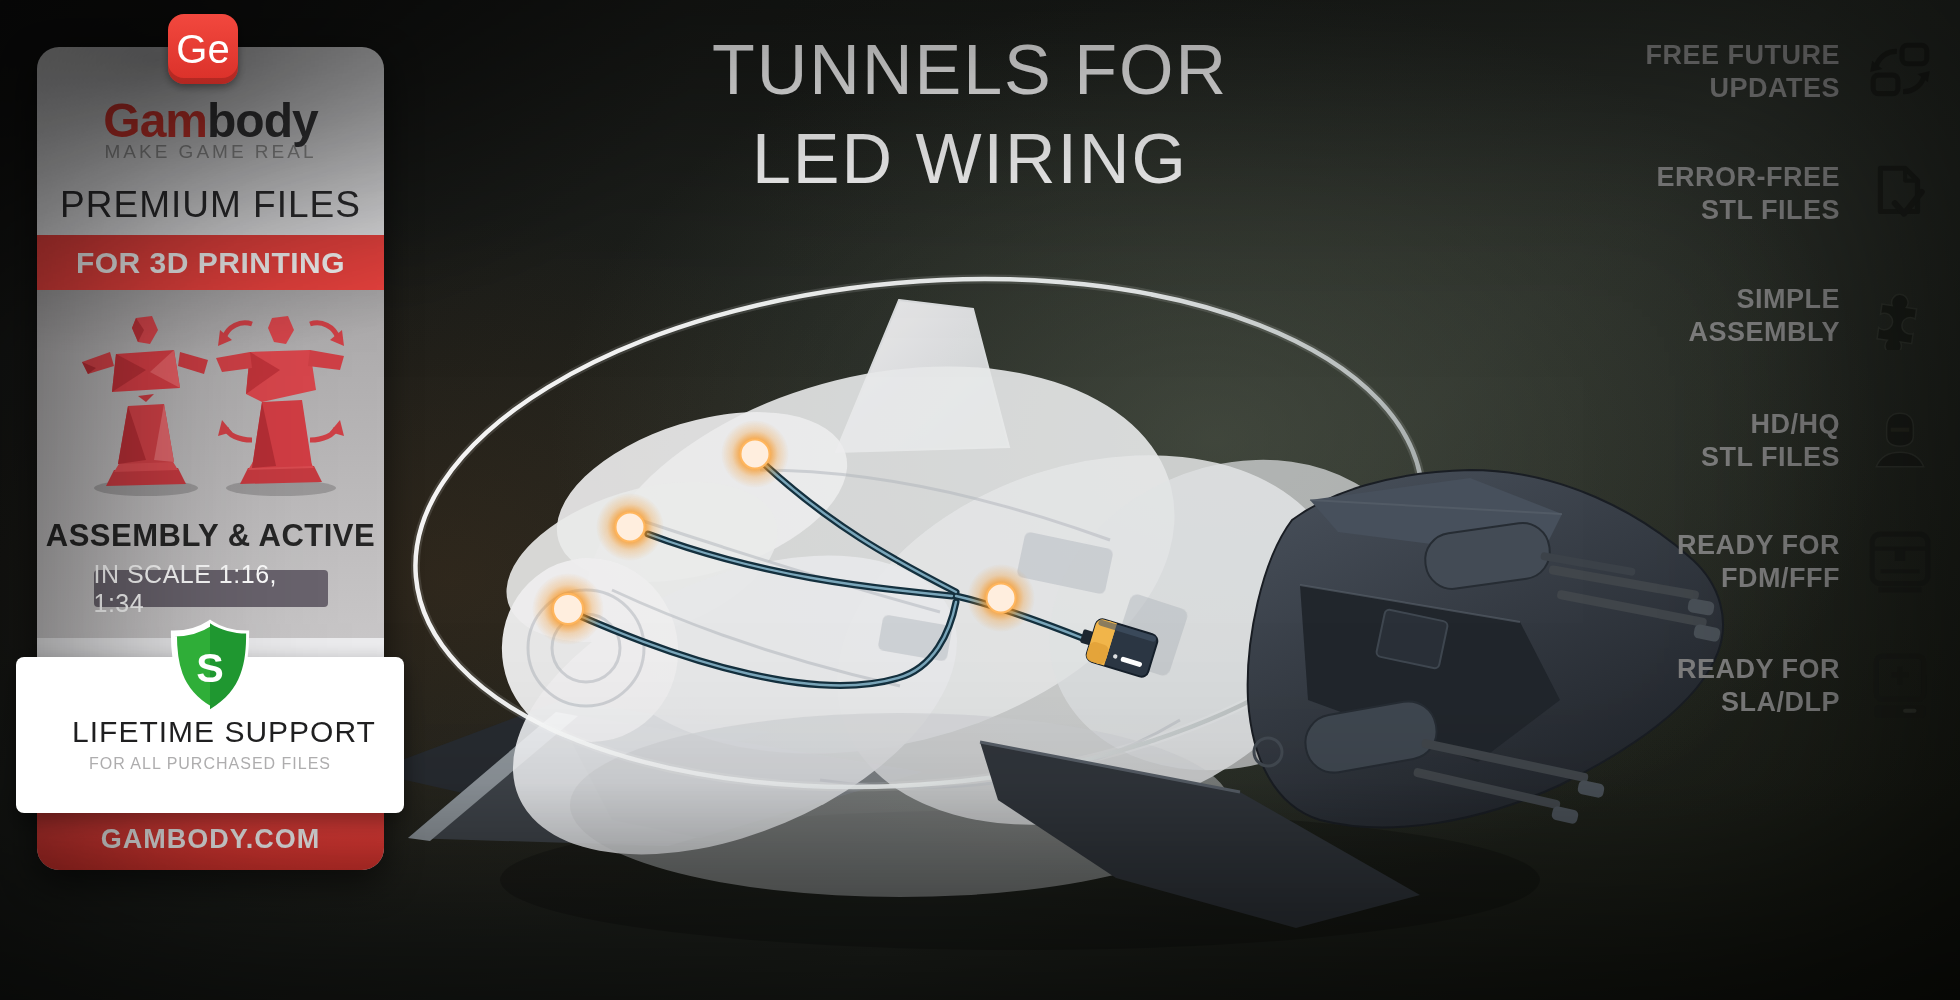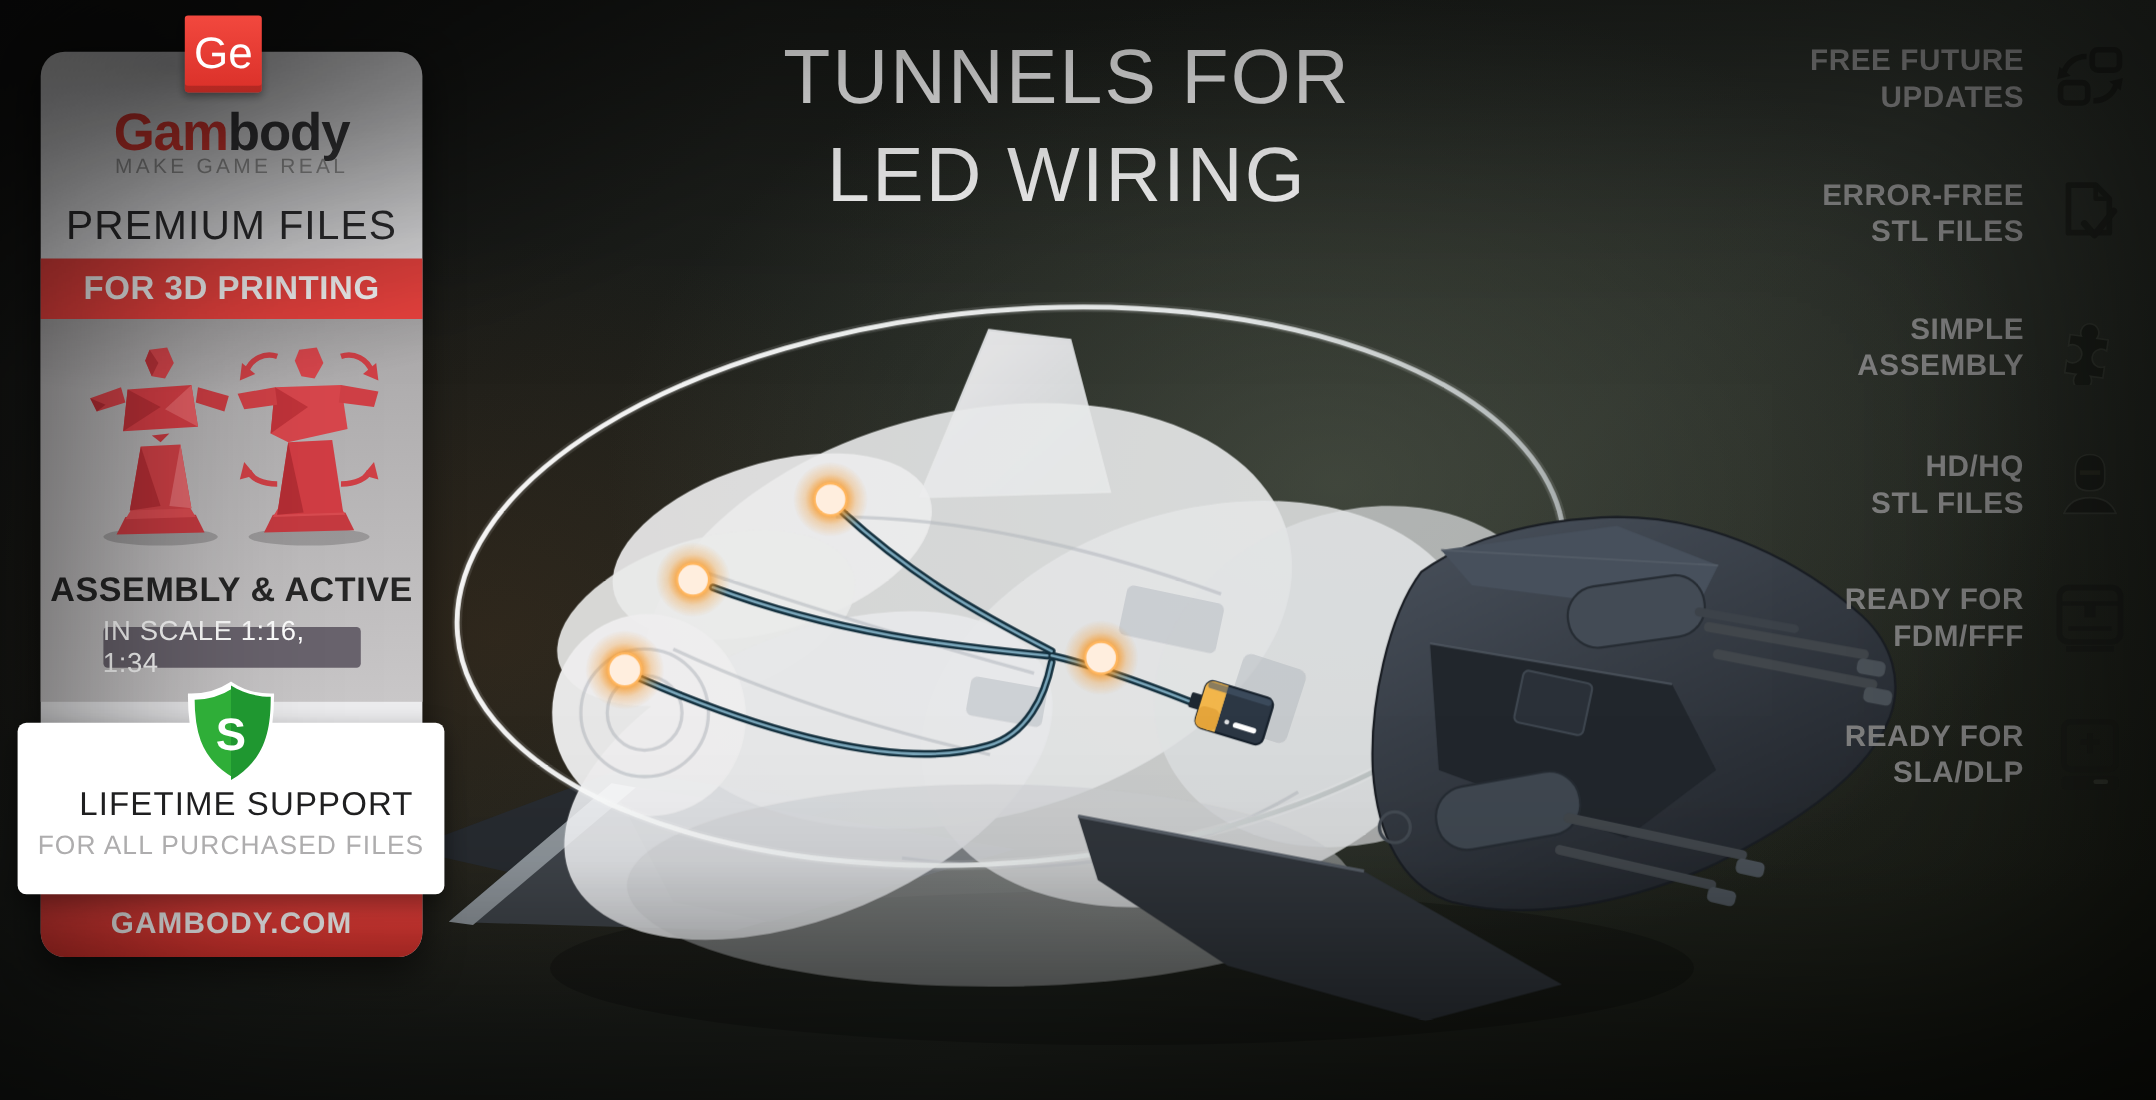--- a/index.html
+++ b/index.html
@@ -15,21 +15,21 @@
   .vignette{position:absolute;inset:0;pointer-events:none;
     box-shadow:inset 0 0 260px 70px rgba(0,0,0,.55);
     background:radial-gradient(900px 500px at 8% 6%, rgba(0,0,0,.5), rgba(0,0,0,0) 60%),
                linear-gradient(to bottom, rgba(0,0,0,0) 78%, rgba(0,0,0,.35) 100%);}
   
   .headline{position:absolute;left:520px;top:26px;width:900px;text-align:center;
     color:#f8f8f8;font-size:70px;line-height:89px;font-weight:300;letter-spacing:2px;}
   
   .promo-card{position:absolute;left:37px;top:47px;width:347px;height:823px;
     background:#ececee;border-radius:22px;box-shadow:0 12px 34px rgba(0,0,0,.55);}
-  .ge-badge{position:absolute;left:168px;top:14px;width:70px;height:70px;border-radius:3px;
+  .ge-badge{position:absolute;left:168px;top:14px;width:70px;height:70px;border-radius:16px;
     background:linear-gradient(#f2483e,#da3029);box-shadow:inset 0 -6px 0 rgba(0,0,0,.18), 0 3px 8px rgba(0,0,0,.4);
     color:#fff;font-size:40px;display:flex;align-items:center;justify-content:center;z-index:5;}
   .wordmark{position:absolute;left:0;right:0;top:46px;text-align:center;font-size:48px;font-weight:bold;letter-spacing:-1px;}
   .wordmark .red{color:#ee3e35;}
   .wordmark .dark{color:#3a3a3c;}
   .tagline{position:absolute;left:0;right:0;top:94px;text-align:center;color:#9b9b9b;
     font-size:19px;letter-spacing:3px;}
   .premium{position:absolute;left:0;right:0;top:137px;text-align:center;color:#2e2e30;
     font-size:37px;font-weight:300;letter-spacing:1px;}
   .red-banner{position:absolute;left:0;top:188px;width:100%;height:55px;background:#f04440;
@@ -43,21 +43,21 @@
   .scale-badge{position:absolute;left:50%;top:280px;transform:translateX(-50%);
     width:234px;height:37px;background:rgba(92,85,97,.88);border-radius:4px;
     color:#fff;font-size:25px;display:flex;align-items:center;justify-content:center;letter-spacing:.5px;}
   .red-footer{position:absolute;left:0;bottom:0;width:100%;height:62px;
     background:linear-gradient(#f04440,#de352f);border-radius:0 0 22px 22px;
     display:flex;align-items:center;justify-content:center;color:#fff;font-size:27px;font-weight:bold;letter-spacing:1px;}
   .support-card{position:absolute;left:16px;top:657px;width:388px;height:156px;background:#fff;
     border-radius:8px;box-shadow:0 8px 22px rgba(0,0,0,.4);z-index:6;text-align:center;}
   .shield{position:absolute;left:50%;top:-38px;transform:translateX(-50%);}
   .support-title{margin-top:58px;color:#1f1f20;font-size:30px;letter-spacing:1px;padding-left:28px;}
-  .support-sub{margin-top:6px;color:#aeadae;font-size:24px;letter-spacing:1px;}
+  .support-sub{margin-top:6px;color:#aeadae;font-size:16px;letter-spacing:1px;}
   
   .feature{position:absolute;right:26px;display:flex;align-items:center;gap:26px;}
   .feature .lines{text-align:right;color:#7f7f7f;font-size:27px;font-weight:600;line-height:33px;letter-spacing:.5px;min-width:240px;}
   .feature .icon{width:68px;height:68px;flex:0 0 auto;opacity:.95;}
   .f1{top:38px}.f2{top:160px}.f3{top:282px}.f4{top:407px}.f5{top:528px}.f6{top:652px}
   .icon svg{display:block}
   
   .scene{position:absolute;inset:0;}
 </style>
 </head>

